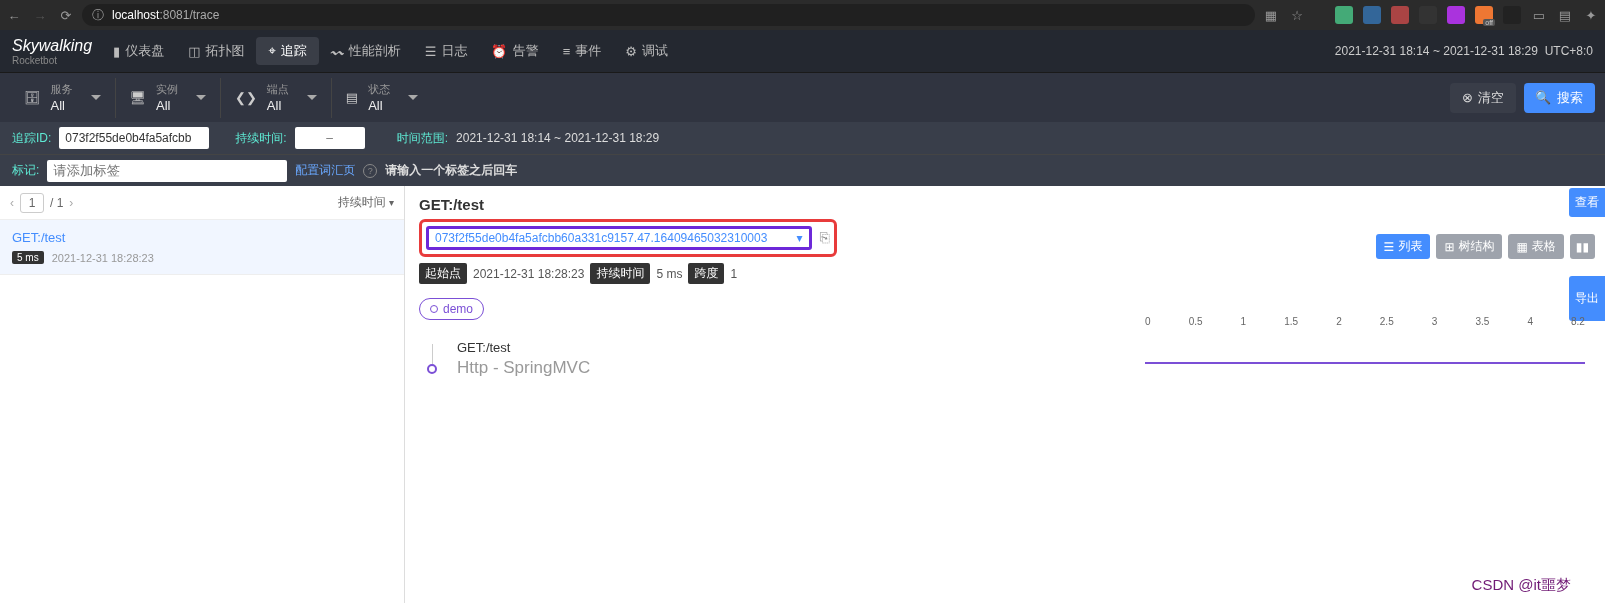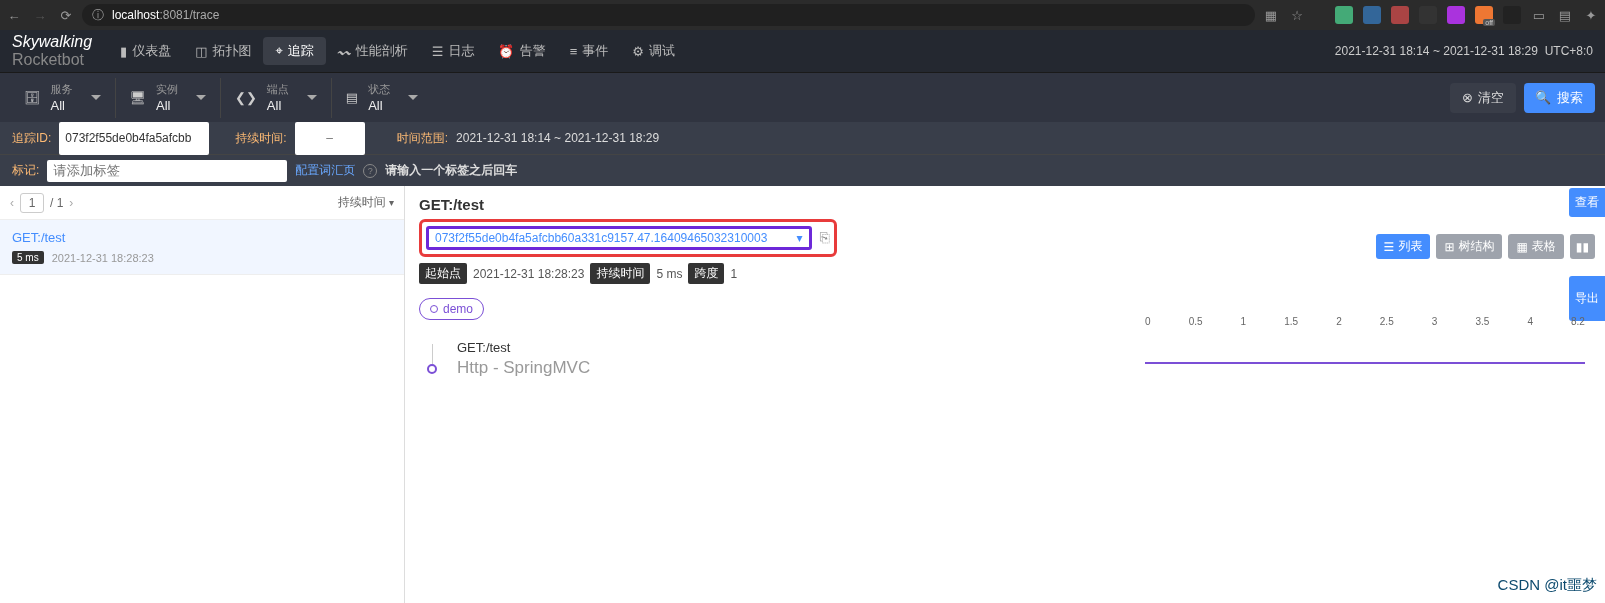--- a/index.html
+++ b/index.html
@@ -6,38 +6,38 @@
 body{width:1605px;height:603px;background:#fff;overflow:hidden;font-size:13px;color:#333}
 .brbar{height:30px;background:#2b2b2b;display:flex;align-items:center;padding:0 6px;color:#ccc}
 .bnav{display:flex;align-items:center;gap:10px}
 .bicon{width:16px;height:16px;display:flex;align-items:center;justify-content:center;color:#999}
 .url{flex:1;background:#202020;border-radius:14px;height:22px;display:flex;align-items:center;margin:0 8px;padding:0 8px;color:#ddd;font-size:12px}
 .url .host{color:#fff}
 .url .path{color:#aaa}
 .ricons{display:flex;gap:10px;align-items:center}
 .ext{width:18px;height:18px;border-radius:3px}
 .topnav{height:42px;background:#242830;display:flex;align-items:center;padding:0 12px;color:#ccc}
-.logo{display:flex;flex-direction:column;margin-right:16px}
+.logo{display:flex;flex-direction:column;margin-right:9px}
 .logo-t{font-size:16px;color:#fff;font-style:italic;display:flex;align-items:center}
-.logo-s{font-size:16px;color:#888}
+.logo-s{font-size:10px;color:#888}
 .nitem{display:flex;align-items:center;gap:5px;padding:0 12px;height:28px;color:#bbb;font-size:13px}
 .nitem.active{background:#3a3e47;border-radius:4px;color:#fff}
 .tright{margin-left:auto;color:#ccc;font-size:12px}
 .filters{height:50px;background:#303440;display:flex;align-items:center;padding:0 10px;color:#ccc;border-top:1px solid #1a1a1a}
 .fgrp{display:flex;align-items:center;gap:10px;padding:0 14px;border-right:1px solid #444;height:40px}
 .fcol{display:flex;flex-direction:column;gap:1px}
 .flbl{font-size:11px;color:#999}
 .fval{font-size:13px;color:#eee}
 .btns{margin-left:auto;display:flex;gap:8px}
 .btn{height:30px;padding:0 12px;border-radius:4px;display:flex;align-items:center;gap:5px;font-size:13px}
 .btn-d{background:#393d48;color:#ddd}
 .btn-p{background:#448dfe;color:#fff}
 .params{height:32px;background:#393e4a;display:flex;align-items:center;padding:0 12px;gap:8px;color:#ccc;font-size:12px}
-.plbl{color:#fdba74}
-.pinput{background:#fff;color:#333;height:33px;border:none;padding:0 6px;font-size:12px;border-radius:2px}
+.plbl{color:#5eead4}
+.pinput{background:#fff;color:#333;height:22px;border:none;padding:0 6px;font-size:12px;border-radius:2px}
 .params2{height:32px;background:#393e4a;display:flex;align-items:center;padding:0 12px;gap:8px;color:#ccc;font-size:12px;border-top:1px solid #444}
 .tagin{flex:0 0 240px;background:#fff;height:22px;border:none;padding:0 6px;border-radius:2px}
 .link{color:#6aa8ff}
 .hint{color:#ddd;font-weight:bold}
 .main{display:flex;height:417px}
 .side{width:405px;border-right:1px solid #ddd;display:flex;flex-direction:column}
 .shead{height:34px;display:flex;align-items:center;padding:0 10px;border-bottom:1px solid #eee;font-size:12px;color:#666}
 .pager{display:flex;align-items:center;gap:6px}
 .pgsym{color:#aaa}
 .pgnum{border:1px solid #ccc;width:24px;height:20px;text-align:center;border-radius:3px;display:flex;align-items:center;justify-content:center}
@@ -64,21 +64,21 @@
 .spinfo .sd{font-size:17px;color:#999}
 .view-btns{position:absolute;right:10px;top:48px;display:flex;gap:6px}
 .vbtn{display:flex;align-items:center;gap:4px;padding:4px 8px;border-radius:3px;font-size:12px}
 .vbtn.active{background:#448dfe;color:#fff}
 .vbtn.gray{background:#9ea3ac;color:#fff}
 .see{position:absolute;right:0;top:2px;background:#448dfe;color:#fff;padding:6px 6px;border-radius:3px 0 0 3px;font-size:12px}
 .export{position:absolute;right:0;top:90px;background:#448dfe;color:#fff;padding:14px 6px;border-radius:3px 0 0 3px;font-size:12px}
 .axis{position:absolute;right:20px;top:130px;width:440px;font-size:10px;color:#666}
 .ticks{display:flex;justify-content:space-between}
 .tline{height:2px;background:#7b4fd6;margin-top:35px;width:100%}
-.water{position:absolute;right:8px;bottom:8px;color:#0c4a6e;font-size:15px}
+.water{position:absolute;right:34px;bottom:8px;color:#701a75;font-size:15px}
 .chev{border-left:5px solid transparent;border-right:5px solid transparent;border-top:5px solid #aaa;margin-left:8px}
 .qicon{width:14px;height:14px;border:1px solid #888;border-radius:50%;display:flex;align-items:center;justify-content:center;font-size:9px;color:#888}
 </style>
 </head>
 <body>
 
 <div class="brbar">
   <div class="bnav">
     <span class="bicon">←</span>
     <span class="bicon" style="color:#555">→</span>

